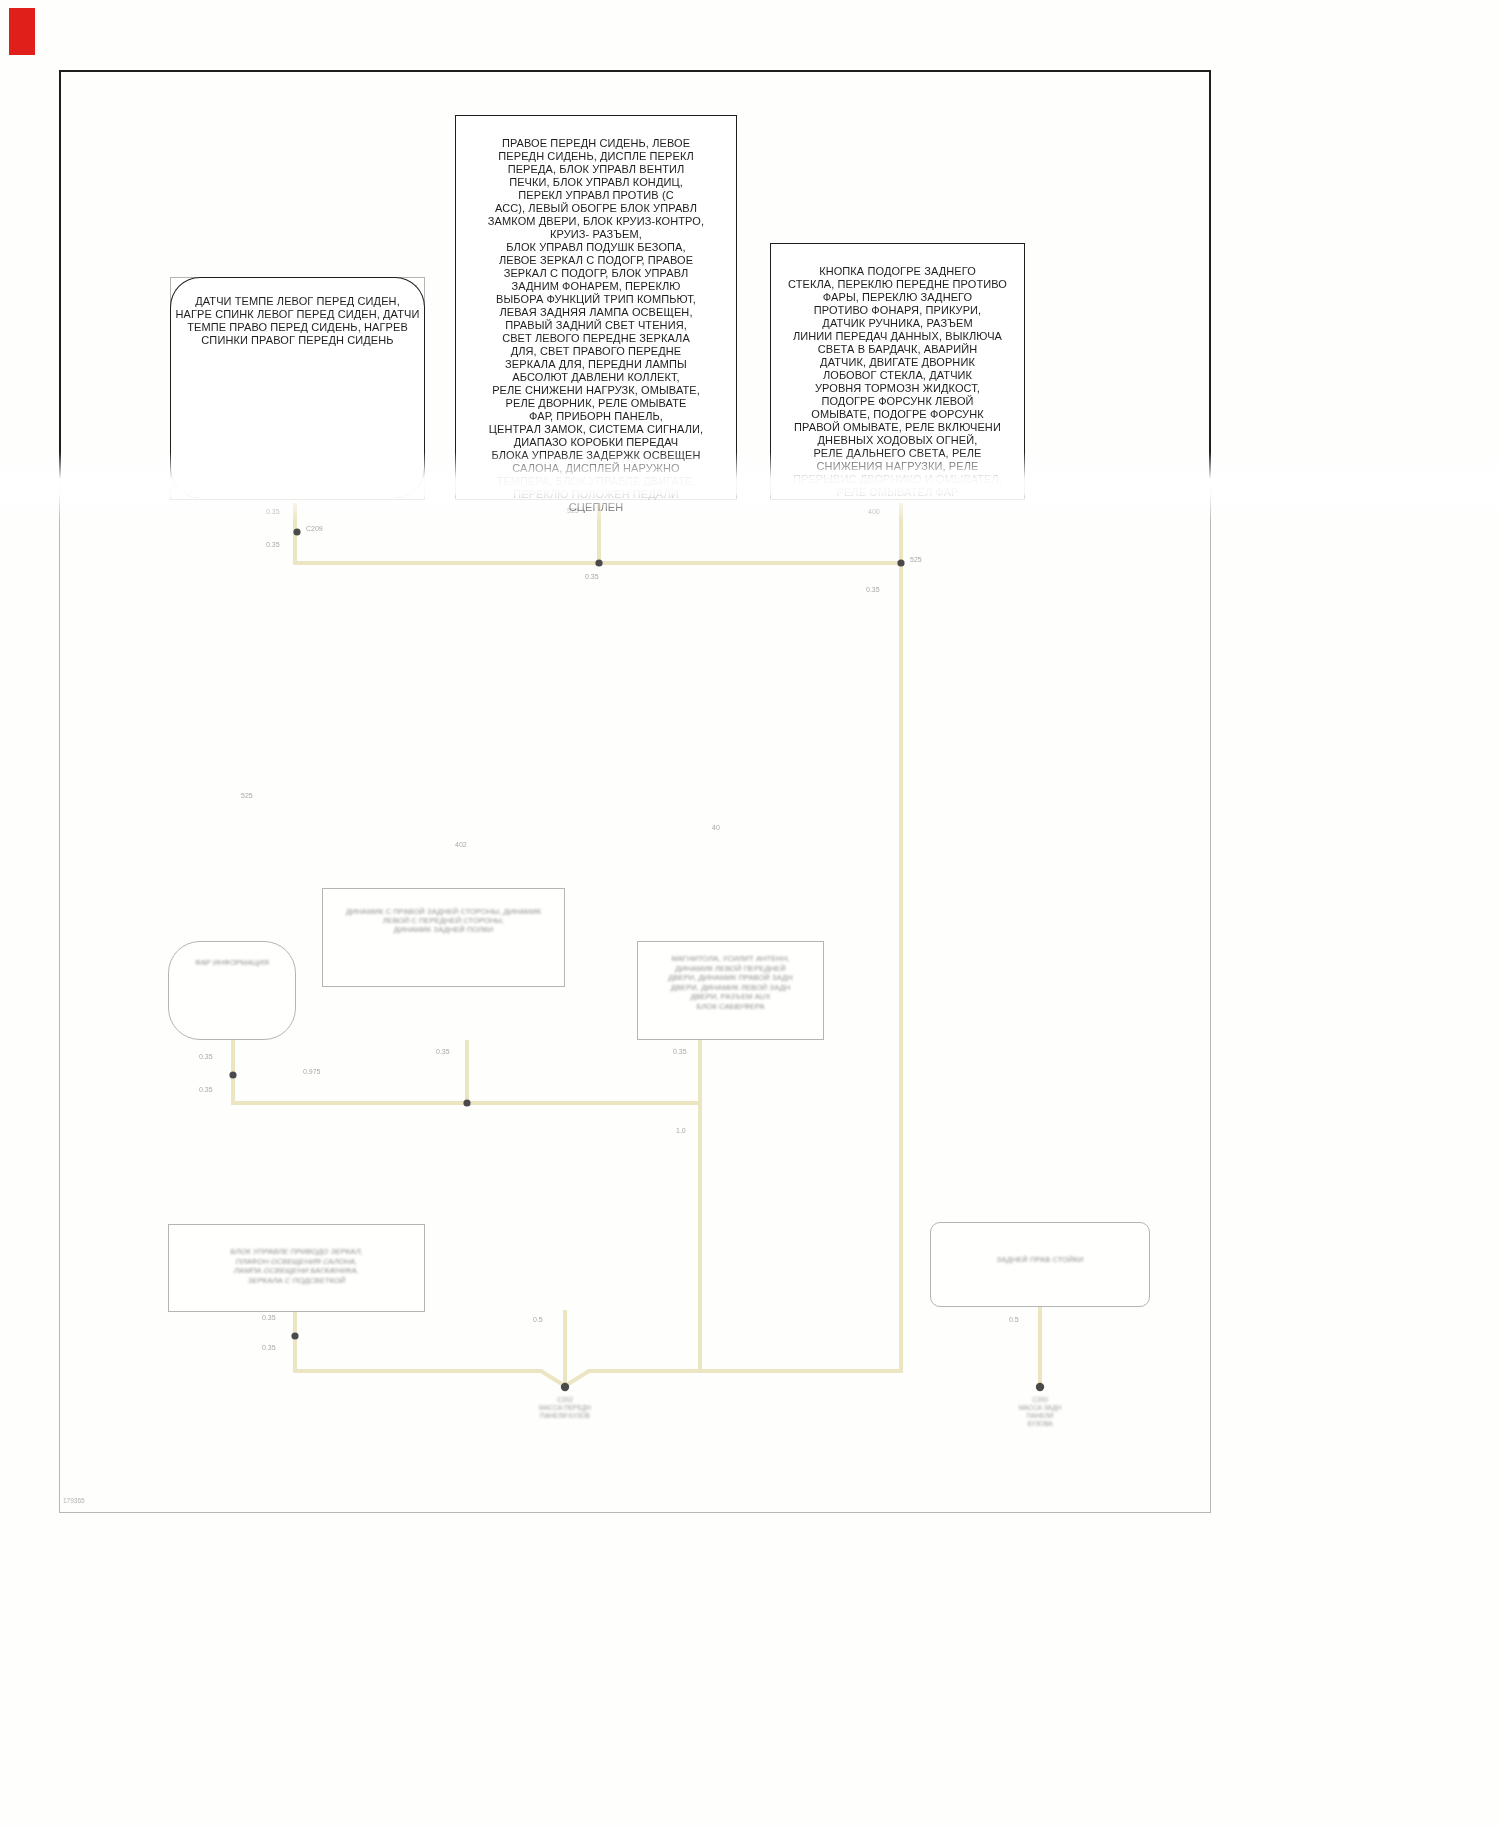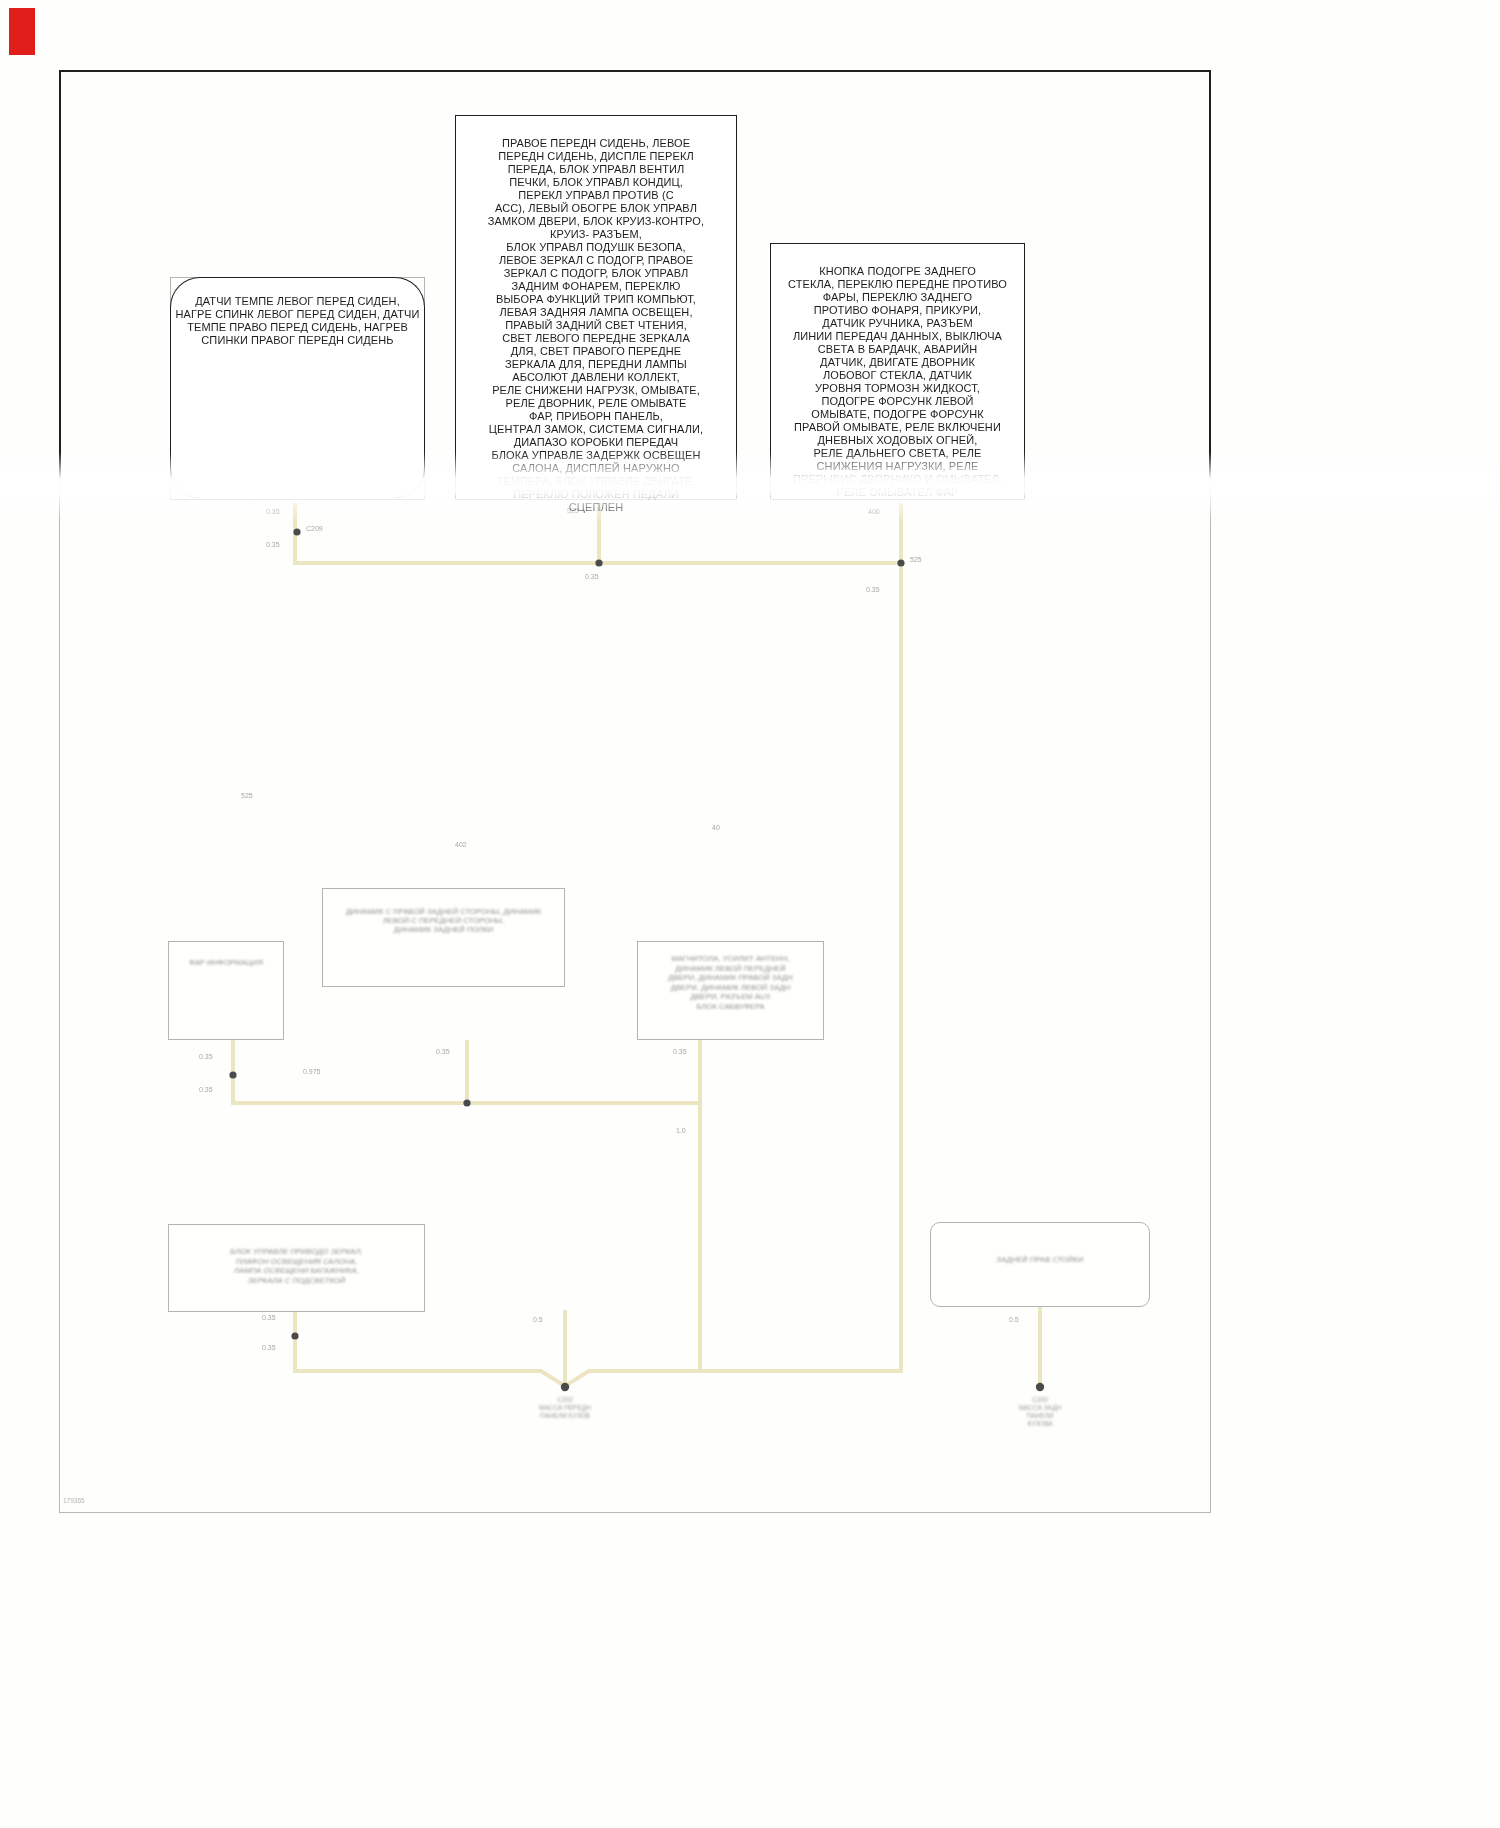--- a/index.html
+++ b/index.html
@@ -55,21 +55,21 @@
       <circle cx="295" cy="1336" r="3.6"></circle>
       <circle cx="565" cy="1387" r="4.2"></circle>
       <circle cx="1040" cy="1387" r="4.2"></circle>
     </g>
   </svg>
 
   <div class="fbox" style="left:170px;top:277px;width:255px;height:223px;"></div>
   <div class="fbox" style="left:455px;top:115px;width:282px;height:385px;"></div>
   <div class="fbox" style="left:770px;top:243px;width:255px;height:257px;"></div>
 
-  <div class="fbox" style="left:168px;top:941px;width:116px;height:99px;padding-top:16px;">
+  <div class="fbox" style="left:168px;top:941px;width:128px;height:99px;padding-top:16px;border-radius:32px;">
     <div class="btext" style="font-size:7.5px;line-height:9px;">ФАР ИНФОРМАЦИЯ</div>
   </div>
   <div class="fbox" style="left:322px;top:888px;width:243px;height:99px;padding-top:18px;">
     <div class="btext" style="font-size:7.5px;line-height:9px;">ДИНАМИК С ПРАВОЙ ЗАДНЕЙ СТОРОНЫ, ДИНАМИК
 ЛЕВОЙ С ПЕРЕДНЕЙ СТОРОНЫ,
 ДИНАМИК ЗАДНЕЙ ПОЛКИ</div>
   </div>
   <div class="fbox" style="left:613px;top:941px;width:187px;height:99px;padding-top:12px;margin-left:24px;">
     <div class="btext" style="font-size:7.5px;line-height:9.5px;">МАГНИТОЛА, УСИЛИТ АНТЕНН,
 ДИНАМИК ЛЕВОЙ ПЕРЕДНЕЙ

